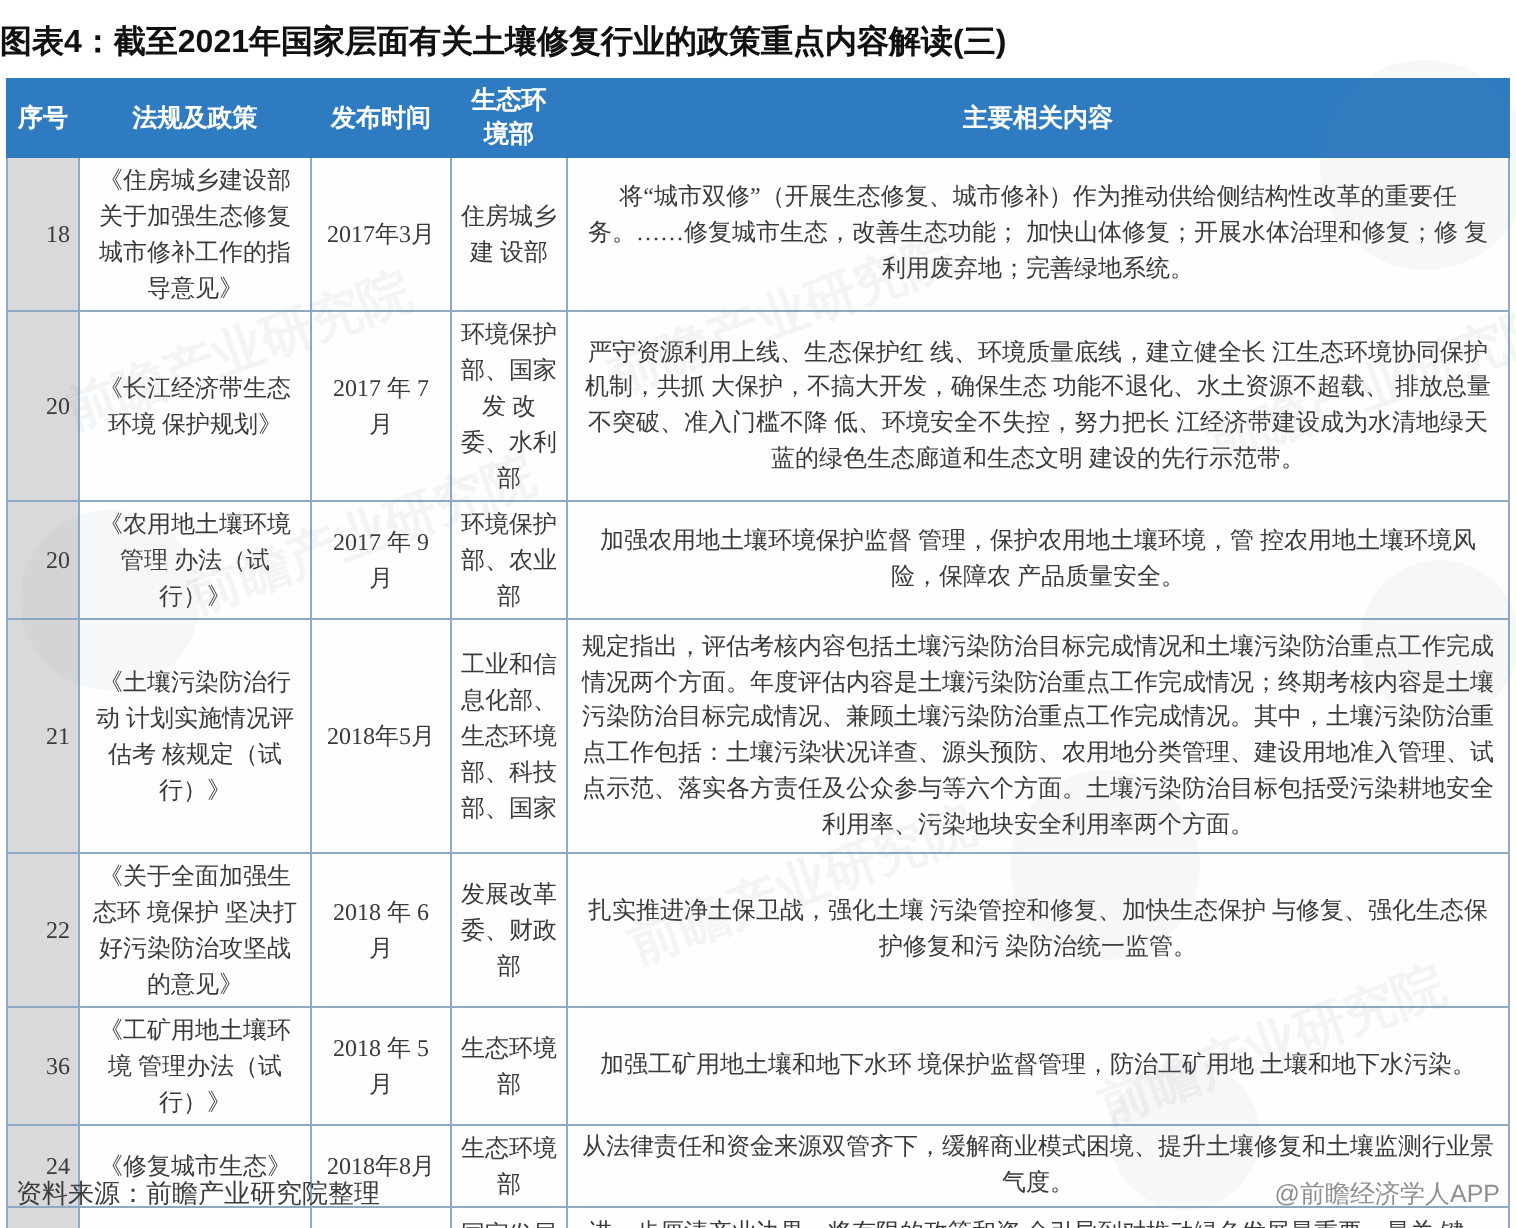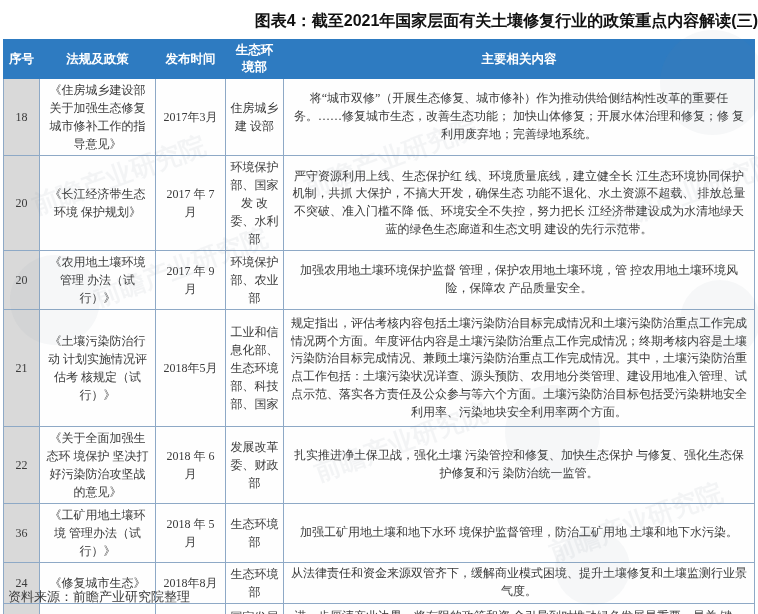--- a/index.html
+++ b/index.html
@@ -6,21 +6,21 @@
   html,body { width:758px; height:614px; }
   body {
     position:relative;
     background:#ffffff;
     font-family:"Liberation Sans", sans-serif;
     color:#1c1c1c;
     overflow:hidden;
   }
   .page-title {
     margin-top:11px;
-    text-align:right;
+    text-align:left;
     font-size:16px;
     font-weight:bold;
     color:#111;
     letter-spacing:0;
   }
   .table-wrap { position:relative; margin:7px 3px 0 3px; }
   table.policy-table {
     width:752px;
     border-collapse:collapse;
     table-layout:fixed;
@@ -39,21 +39,21 @@
     font-family:"Liberation Sans",sans-serif;
     font-weight:bold;
     font-size:12.5px;
     height:22px;
     text-align:center;
     border-color:var(--header-bg,#2e7bc1);
   }
   .policy-table td { background:#fefefe; }
   .policy-table td.c-no {
     background:var(--serial-bg,#d9d9d9);
-    text-align:center;
+    text-align:right;
     font-family:"Liberation Serif",serif;
   }
   .policy-table td.c-policy, .policy-table td.c-date, .policy-table td.c-dept {
     text-align:center;
     line-height:1.5;
   }
   .policy-table td.c-content {
     text-align:center;
     line-height:1.48;
     padding:2px 6px;
@@ -188,13 +188,14 @@
   <span class="wm-text" style="left:600px; top:175px;">前瞻产业研究院</span>
   <span class="wm-logo" style="left:660px; top:30px;  width:105px; height:105px;"></span>
   <span class="wm-logo" style="left:10px;  top:255px; width:90px;  height:90px;"></span>
   <span class="wm-logo" style="left:505px; top:385px; width:95px;  height:95px;"></span>
   <span class="wm-logo" style="left:680px; top:280px; width:80px;  height:80px;"></span>
   <span class="wm-logo" style="left:555px; top:530px; width:75px;  height:75px;"></span>
 </div>
 
 <div class="footer">
   <span class="source-note">资料来源：前瞻产业研究院整理</span>
+  <span class="credit-note">@前瞻经济学人APP</span>
 </div>
 
 </body></html>

